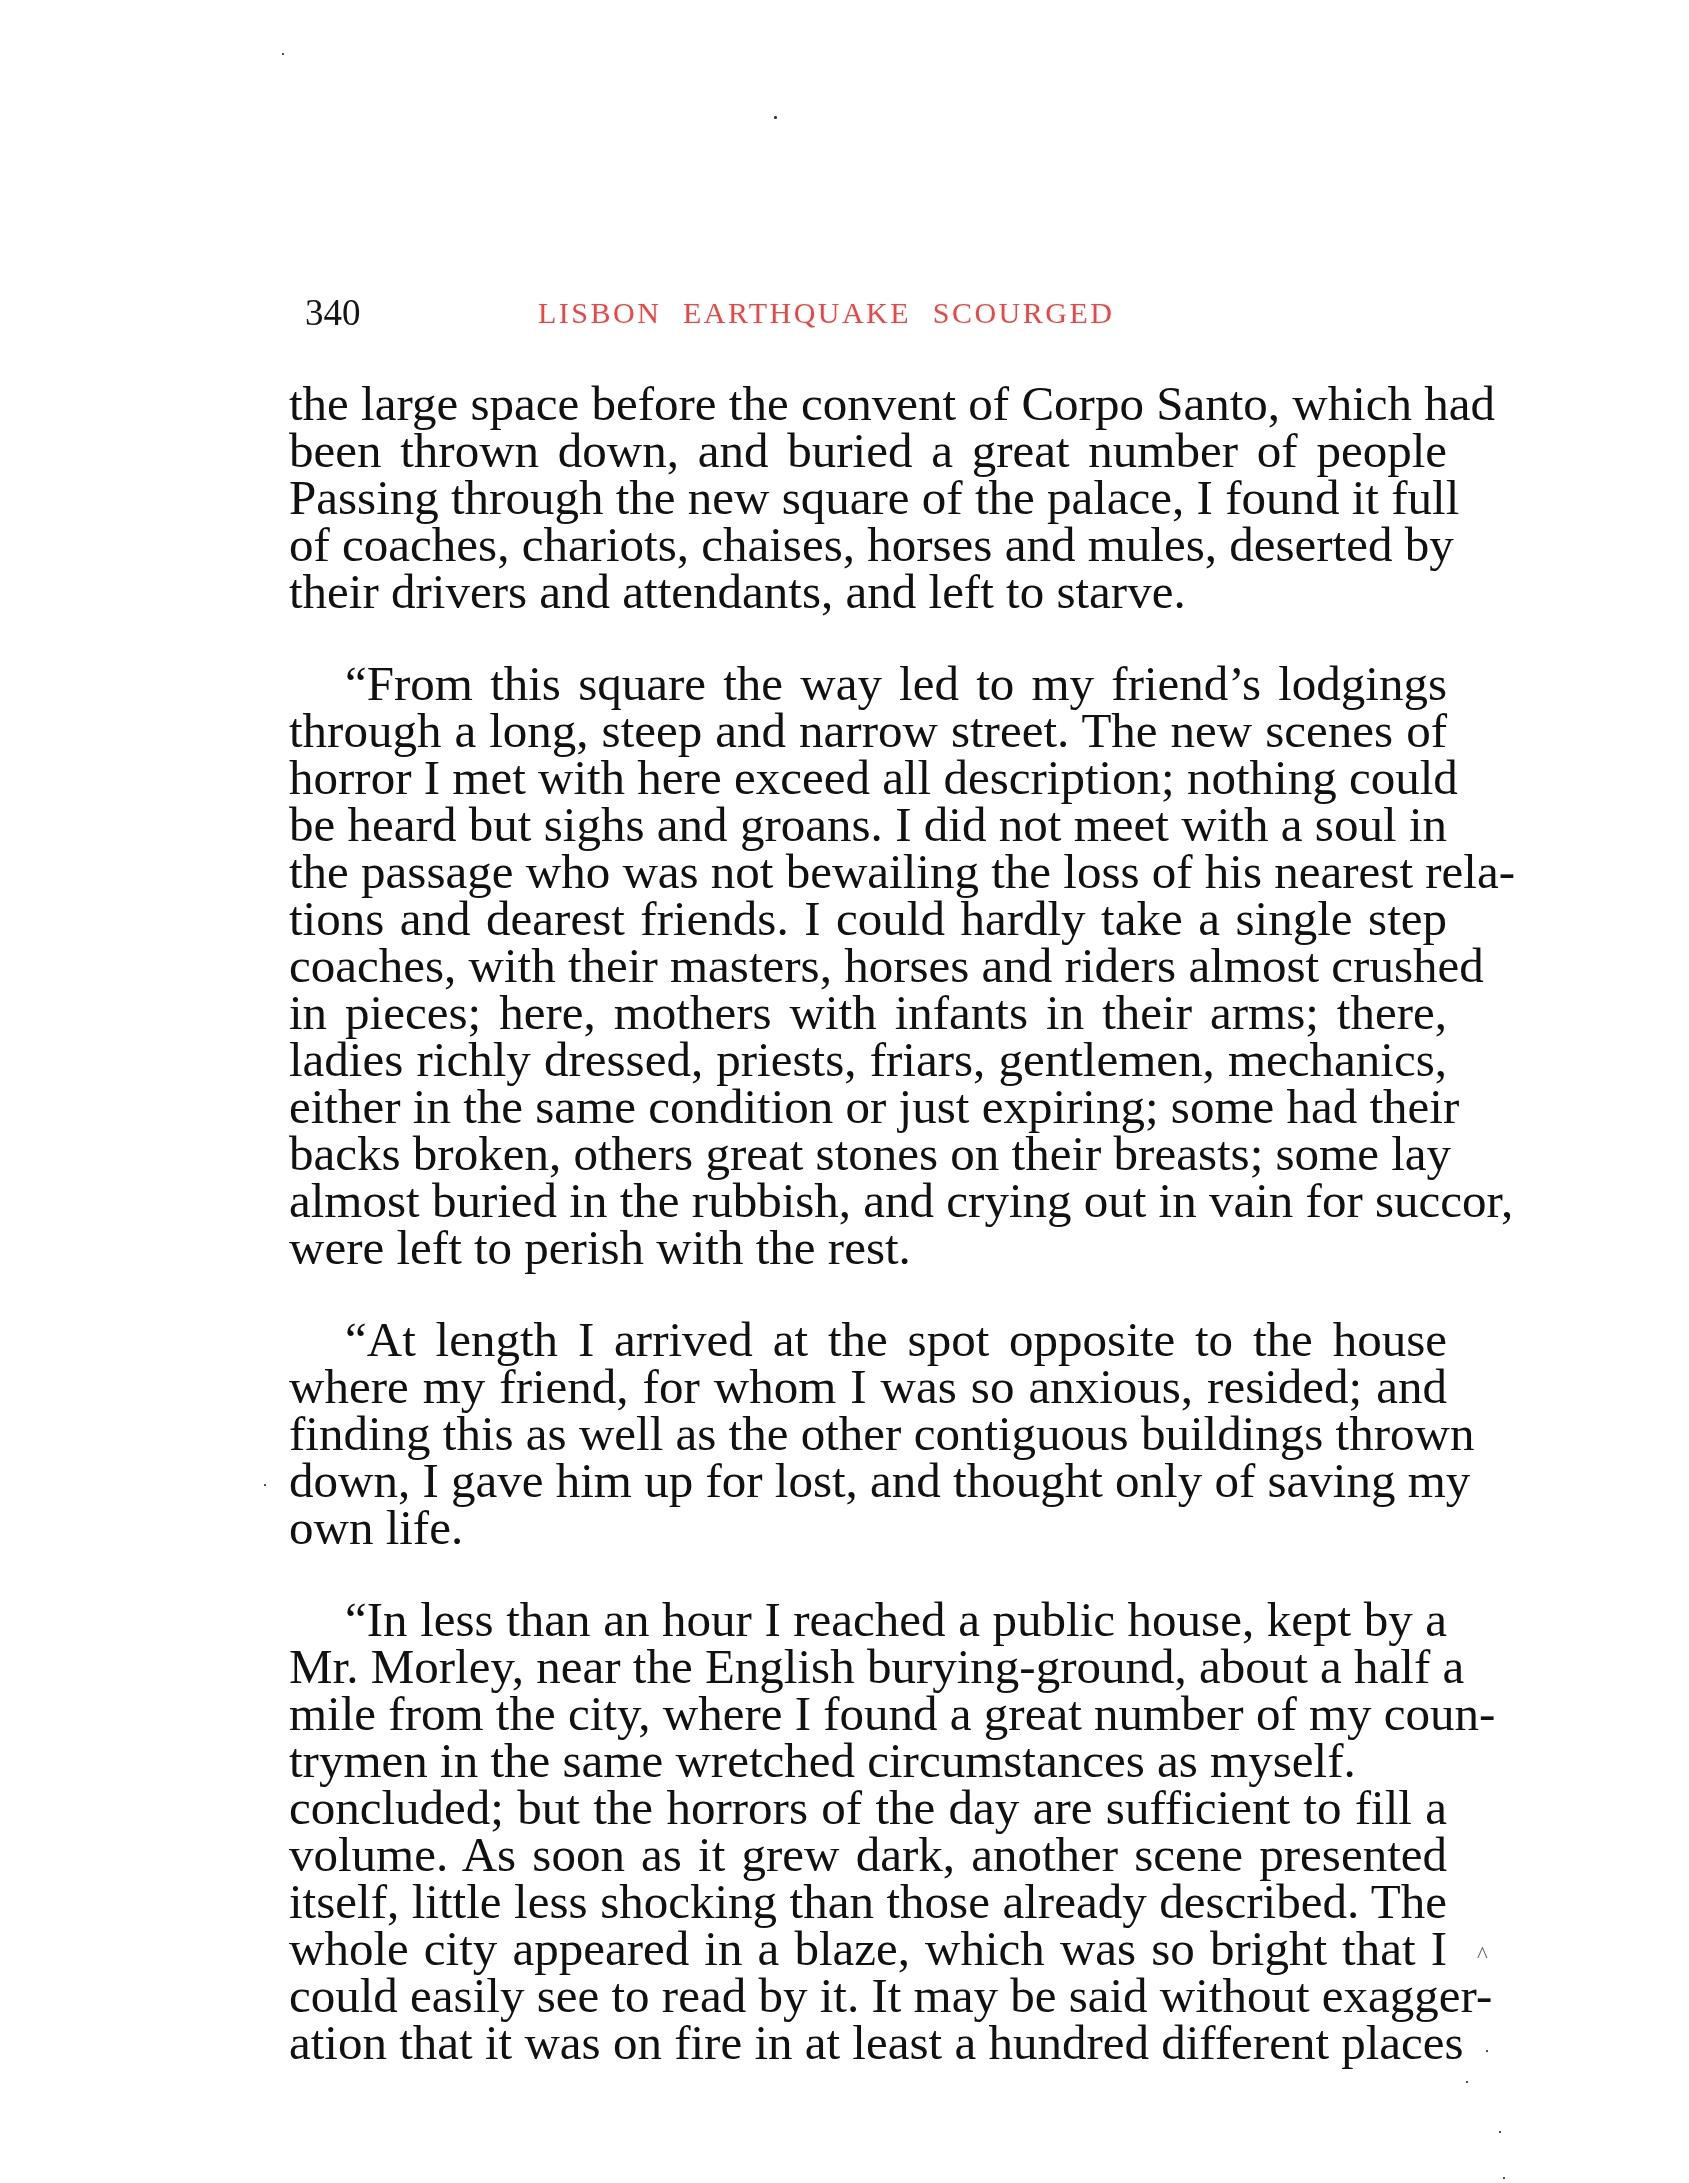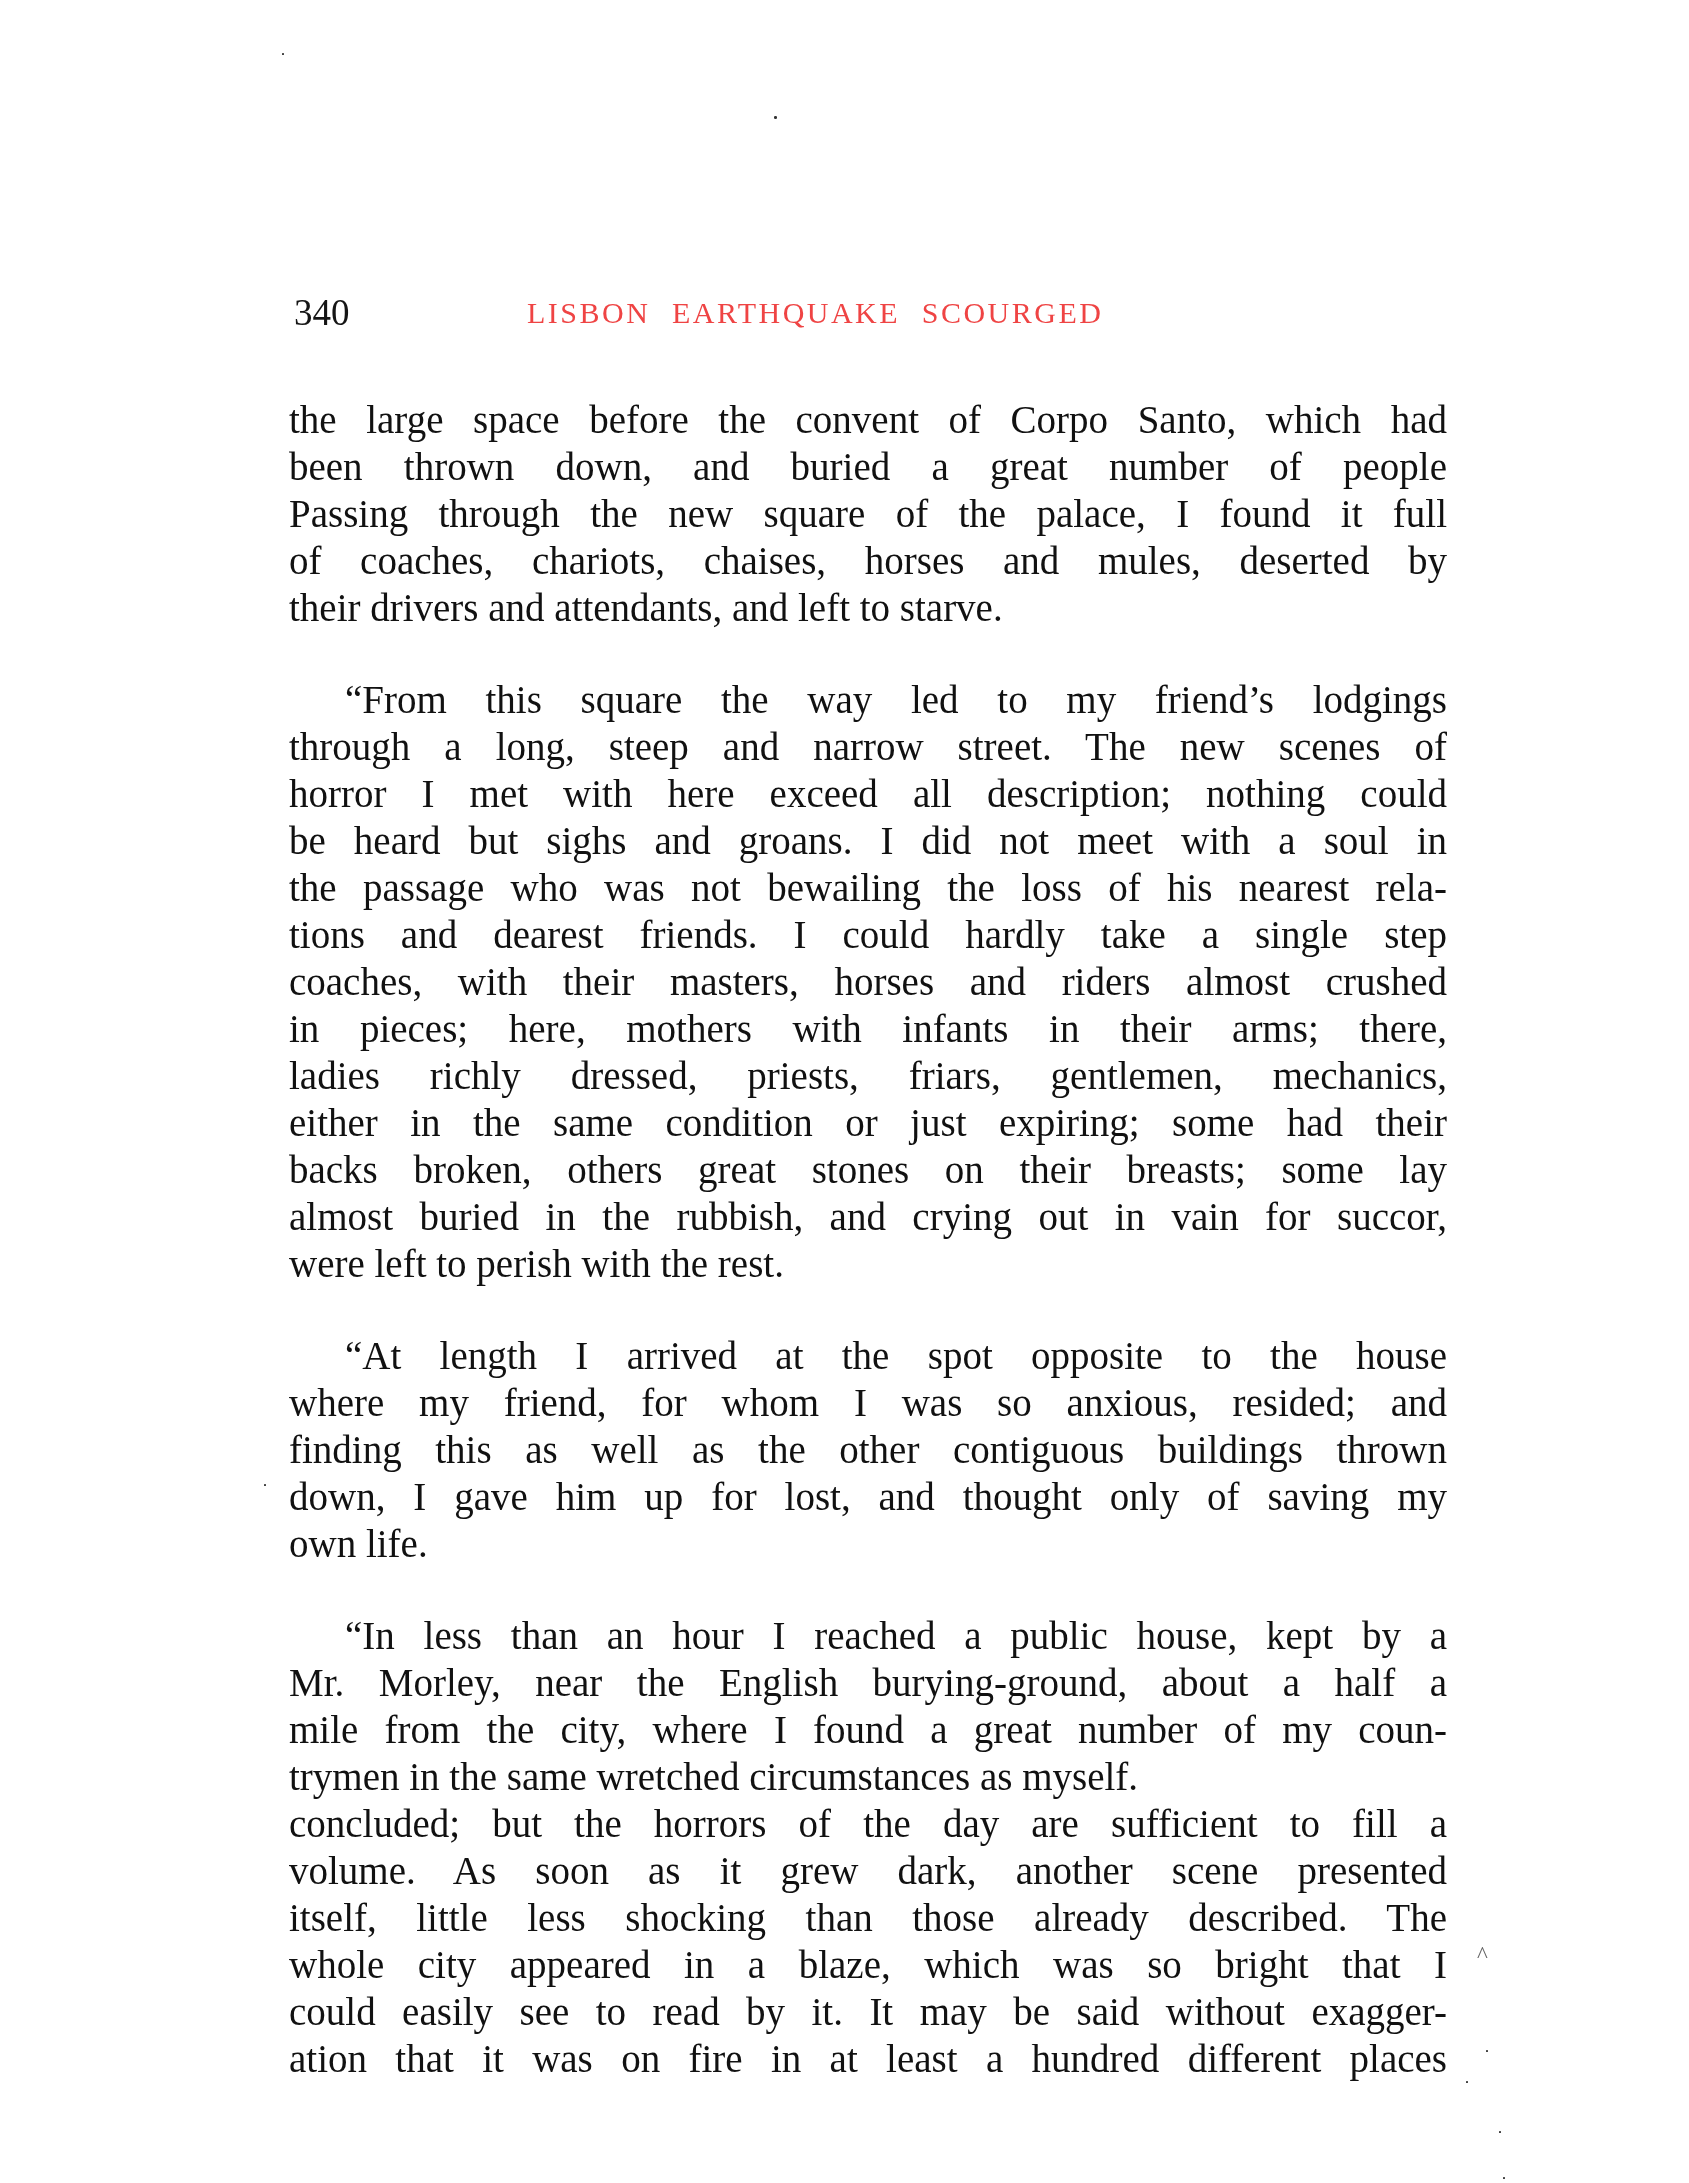--- a/index.html
+++ b/index.html
@@ -17,21 +17,21 @@
   }
   .page {
     position: absolute;
     left: 0; top: 0;
     width: 1690px;
     height: 2183px;
     background: #ffffff;
   }
   .running-head {
     position: absolute;
-    left: 294px;
+    left: 305px;
     top: 292px;
     width: 1158px;
     height: 42px;
   }
   .page-number {
     position: absolute;
     left: 0;
     top: 0;
     font-size: 37px;
     line-height: 42px;
@@ -46,23 +46,23 @@
     font-size: 30px;
     line-height: 42px;
     letter-spacing: 2.5px;
     word-spacing: 11.6px;
     white-space: nowrap;
     color: #ef4444;
   }
   .body-text {
     position: absolute;
     left: 289px;
-    top: 396px;
+    top: 380px;
     width: 1158px;
-    font-size: 39px;
+    font-size: 49px;
     line-height: 47px;
   }
   .para { margin: 0; padding: 0; }
   .line {
     display: block;
     height: 47px;
     white-space: nowrap;
     text-align: justify;
     text-align-last: justify;
     overflow: visible;

